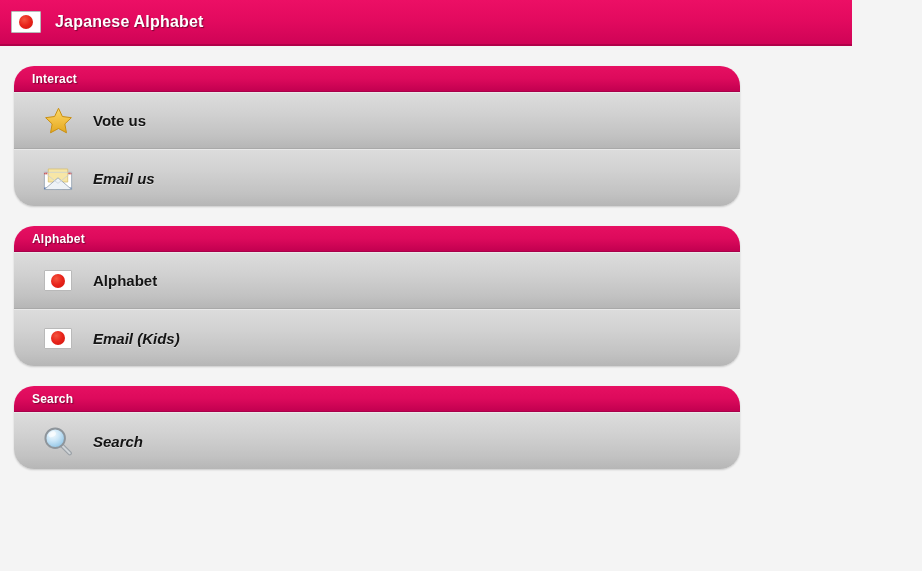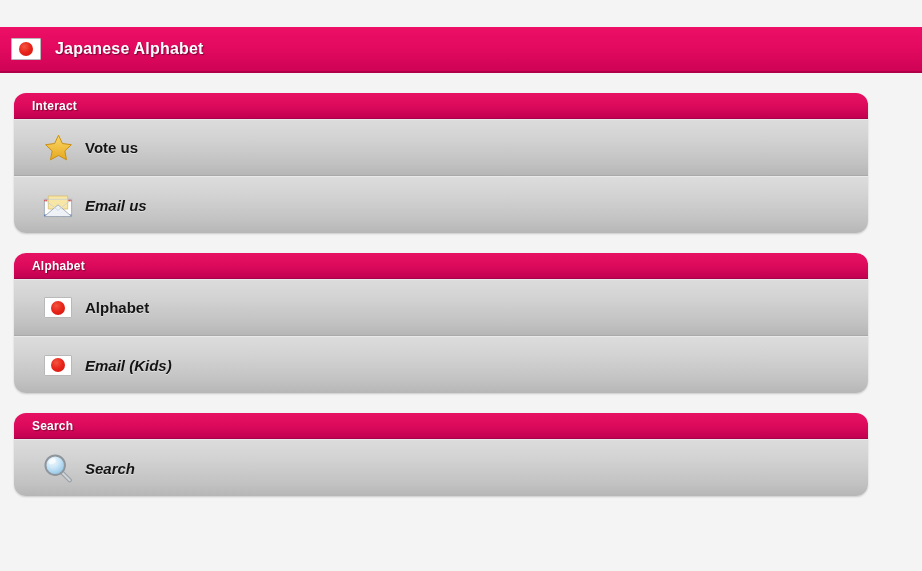--- a/index.html
+++ b/index.html
@@ -9,28 +9,27 @@
     height: 571px;
     background: #f4f4f4;
     font-family: "Liberation Sans", sans-serif;
     overflow: hidden;
   }
 
   
   .appbar {
     position: relative;
     height: 46px;
-    width: 922px;
+    width: 852px;
     background: linear-gradient(to bottom, #e8traitor 0%, #d4065a 100%);
     background: linear-gradient(to bottom, #ec0f65 0%, #e30a5f 45%, #cf0356 100%);
     border-bottom: 2px solid #b00049;
     display: flex;
     align-items: center;
     padding-left: 11px;
-    margin-top: 27px;
   }
   .appbar-title {
     color: #ffffff;
     font-size: 16px;
     font-weight: bold;
     letter-spacing: 0.2px;
     text-shadow: 1px 1px 1px rgba(0,0,0,0.45);
     margin-left: 14px;
     white-space: nowrap;
   }
@@ -56,23 +55,23 @@
   }
   .flag.flag-bar .disc { width: 14px; height: 14px; }
   .flag.flag-row .disc { width: 14px; height: 14px; }
 
   
   .page {
     padding: 20px 14px 0 14px;
   }
 
   .group {
-    width: 854px;
+    width: 726px;
     margin-bottom: 20px;
-    border-radius: 12px;
+    border-radius: 20px;
     overflow: hidden;
     box-shadow: 0 1px 2px rgba(0,0,0,0.18);
   }
 
   .group-header {
     height: 26px;
     background: linear-gradient(to bottom, #e9no 0%, #c80051 100%);
     background: linear-gradient(to bottom, #e61062 0%, #dd0a5c 50%, #c20050 100%);
     display: flex;
     align-items: center;
@@ -96,21 +95,21 @@
     border-top: 1px solid #e9e9e9;
     border-bottom: 1px solid #a9a9a9;
   }
   .row:first-of-type { border-top: 1px solid #e3e3e3; }
   .row:last-child { border-bottom: none; font-style: italic; }
 
   .row-label {
     font-size: 15px;
     font-weight: bold;
     color: #141414;
-    margin-left: 12px;
+    margin-left: 20px;
     white-space: nowrap;
     text-shadow: 0 1px 0 rgba(255,255,255,0.45);
   }
 
   .icon-slot {
     width: 30px;
     height: 30px;
     flex: 0 0 auto;
     display: flex;
     align-items: center;

